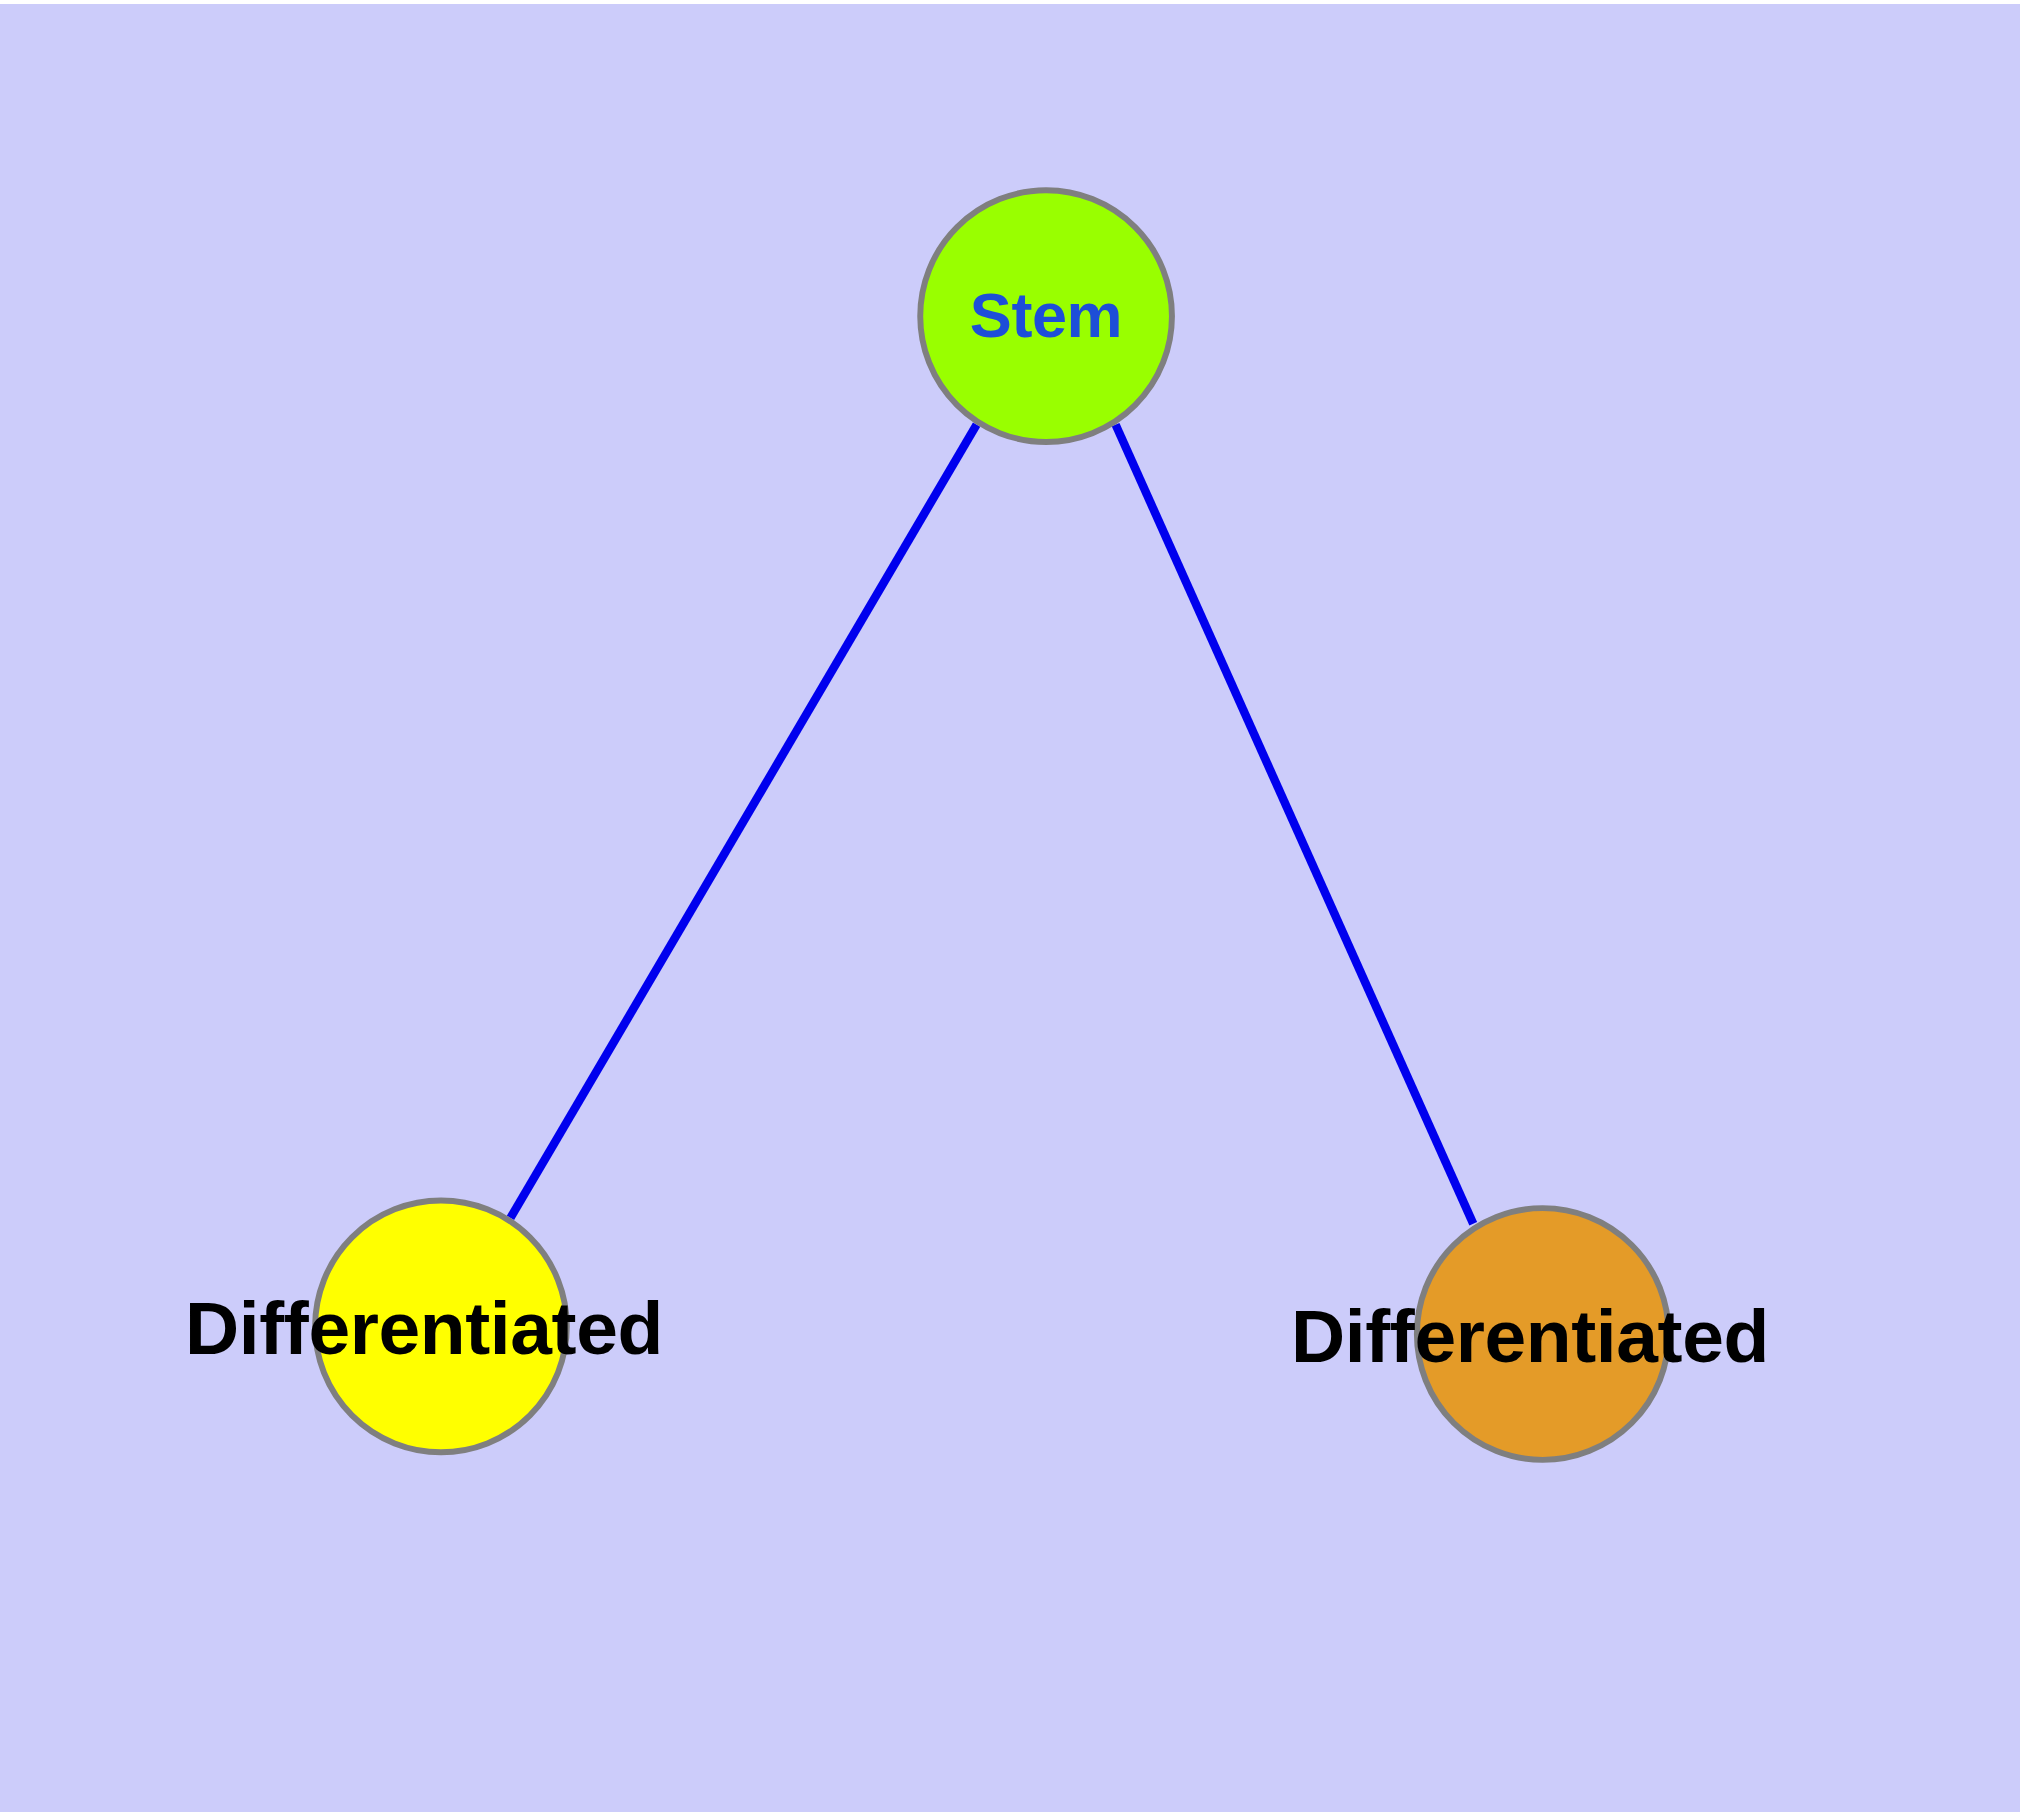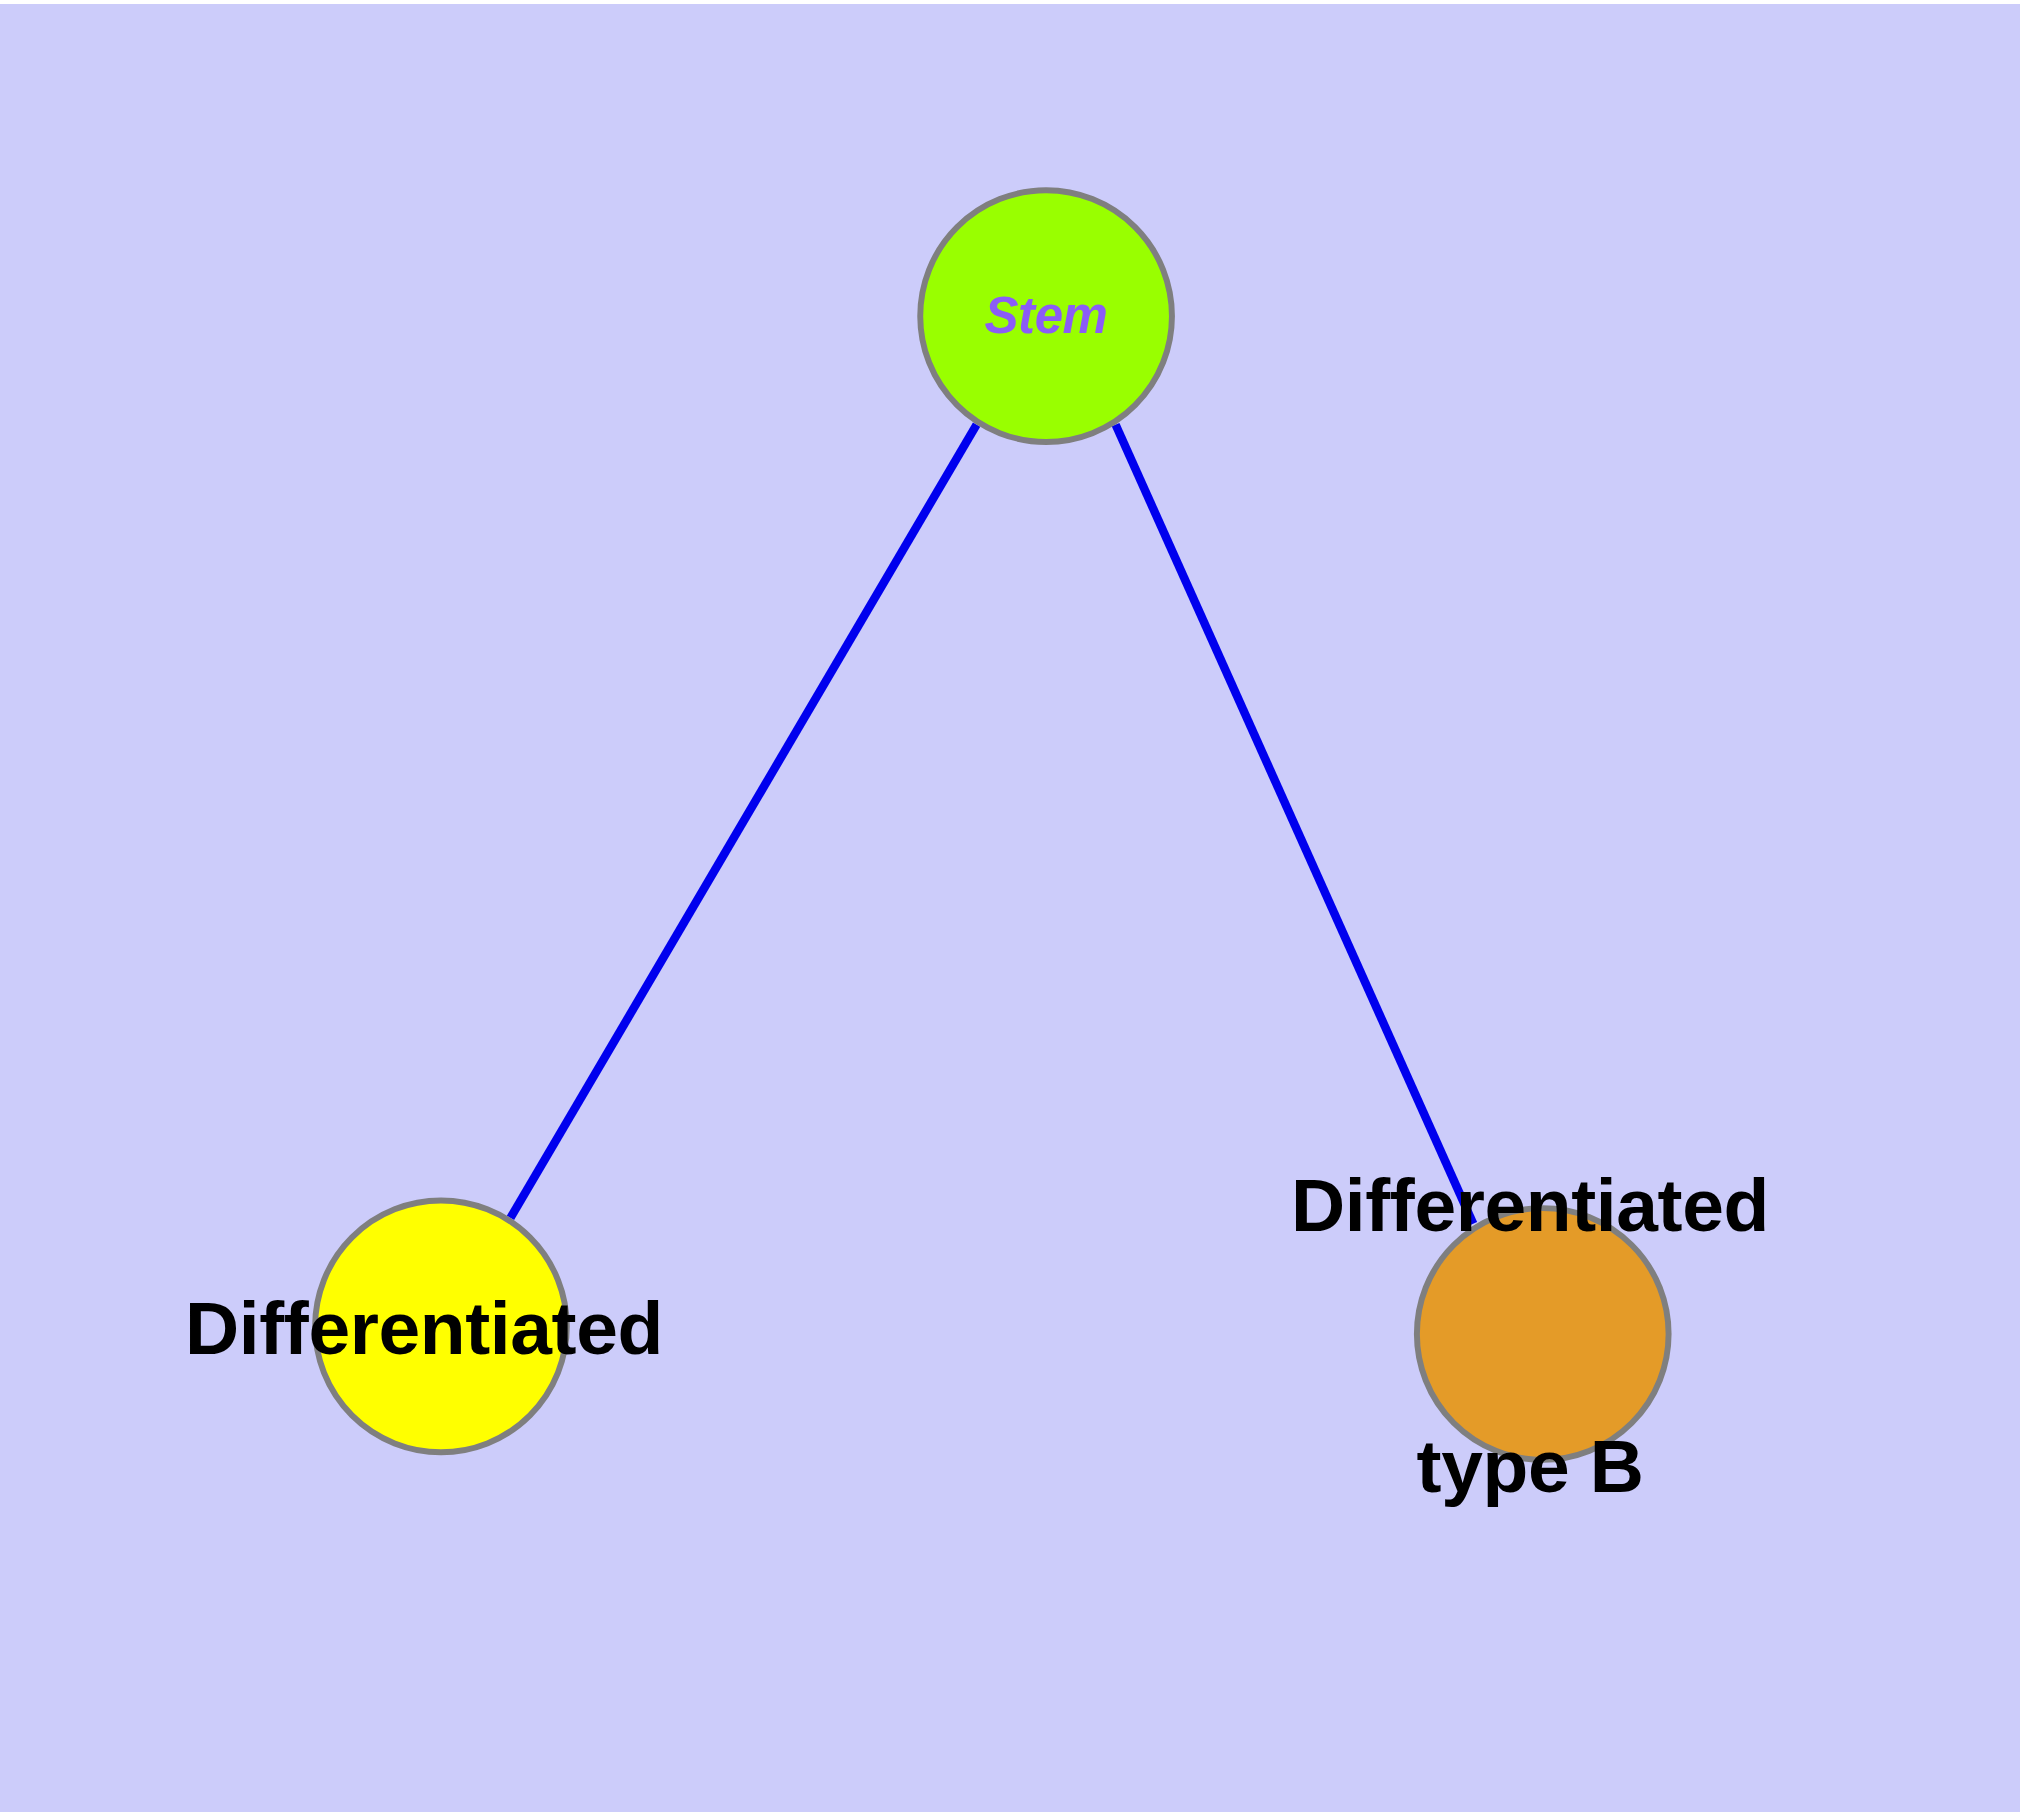--- a/index.html
+++ b/index.html
@@ -73,25 +73,24 @@
       <line id="svg-edge-0" x1="1152" y1="501" x2="602" y2="1437" stroke="#0000ee" stroke-width="10" stroke-linecap="butt"></line>
       <line id="svg-edge-1" x1="1316" y1="501" x2="1738" y2="1444" stroke="#0000ee" stroke-width="10" stroke-linecap="butt"></line>
     </g>
     <g>
       <circle id="svg-node-0" cx="1234" cy="373" r="148.5" fill="#99ff00" stroke="#7f7f7f" stroke-width="7"></circle>
       <circle id="svg-node-1" cx="520" cy="1565" r="148.5" fill="#ffff00" stroke="#7f7f7f" stroke-width="7"></circle>
       <circle id="svg-node-2" cx="1820" cy="1574" r="148.5" fill="#e49b28" stroke="#7f7f7f" stroke-width="7"></circle>
     </g>
   </svg>
 
-  <div class="node-label" id="label-stem" style="font-size: 51px; color: #8b5cf6; font-style: italic;">Stem</div>
+  <div class="node-label" id="label-stem" style="font-size: 63px; color: #1d4ed8;">Stem</div>
 
   <div class="node-label" id="label-type-a" style="font-size: 75px; color: rgb(0, 0, 0);">
     <div>Differentiated</div>
   </div>
 
   <div class="node-label" id="label-type-b" style="font-size: 75px; color: rgb(0, 0, 0);">
     <div>Differentiated</div>
-    <div>type B</div>
   </div>
 
 </div>
 
 
 </body></html>

